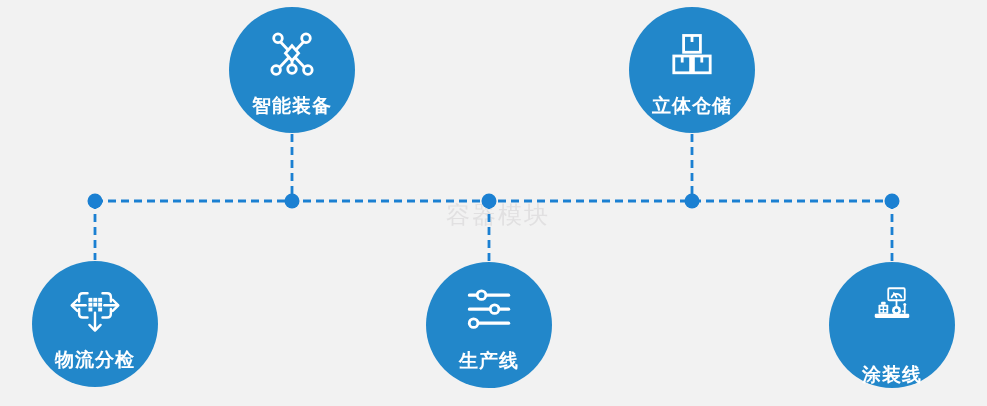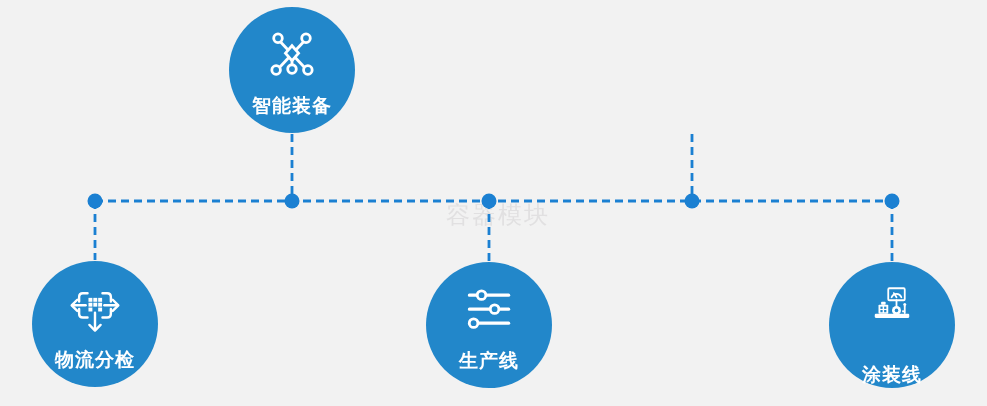--- a/index.html
+++ b/index.html
@@ -108,20 +108,33 @@
         <circle class="fn" cx="15" cy="11" r="4.6"></circle>
         <circle class="fn" cx="45" cy="11" r="4.6"></circle>
         <circle class="fn" cx="13" cy="45" r="4.6"></circle>
         <circle class="fn" cx="47" cy="45" r="4.6"></circle>
         <circle class="fn" cx="30" cy="44" r="4.6"></circle>
       </g>
     </svg>
     <div class="label">智能装备</div>
   </div>
 
+  <div class="node pos-top-right">
+    <svg class="icon" viewBox="0 0 60 60">
+      <g class="st" stroke-width="3">
+        <rect x="21" y="8" width="18" height="18"></rect>
+        <line x1="30" y1="8" x2="30" y2="15"></line>
+        <rect x="10.5" y="30" width="18" height="18"></rect>
+        <line x1="19.5" y1="30" x2="19.5" y2="37"></line>
+        <rect x="31.5" y="30" width="18" height="18"></rect>
+        <line x1="40.5" y1="30" x2="40.5" y2="37"></line>
+      </g>
+    </svg>
+    <div class="label">立体仓储</div>
+  </div>
 
   <div class="node pos-bottom-left">
     <svg class="icon" viewBox="0 0 60 60">
       <g class="st" stroke-width="2.6" stroke-linecap="round" stroke-linejoin="round">
         <path d="M13 21 V16 Q13 12 17 12 H22"></path>
         <path d="M38 12 H43 Q47 12 47 16 V21"></path>
         <path d="M13 29 V34 Q13 38 17 38 H22"></path>
         <path d="M38 38 H43 Q47 38 47 34 V29"></path>
         <path d="M20 25 H6"></path>
         <path d="M11 19 L5 25 L11 31"></path>

